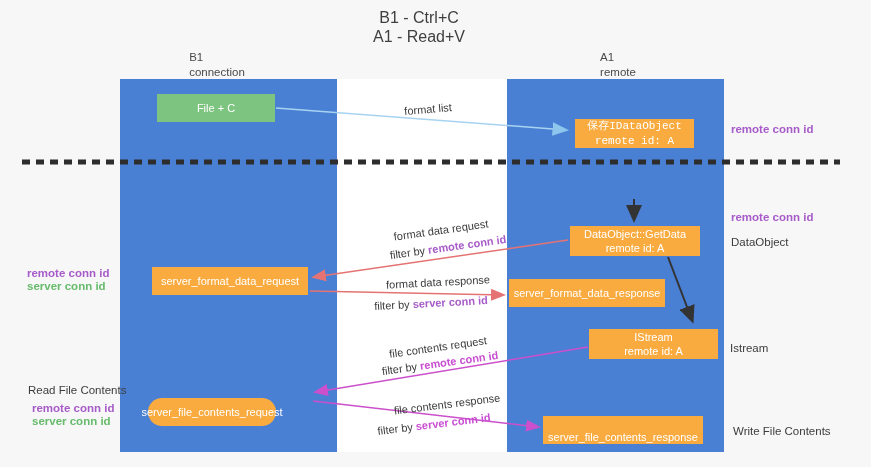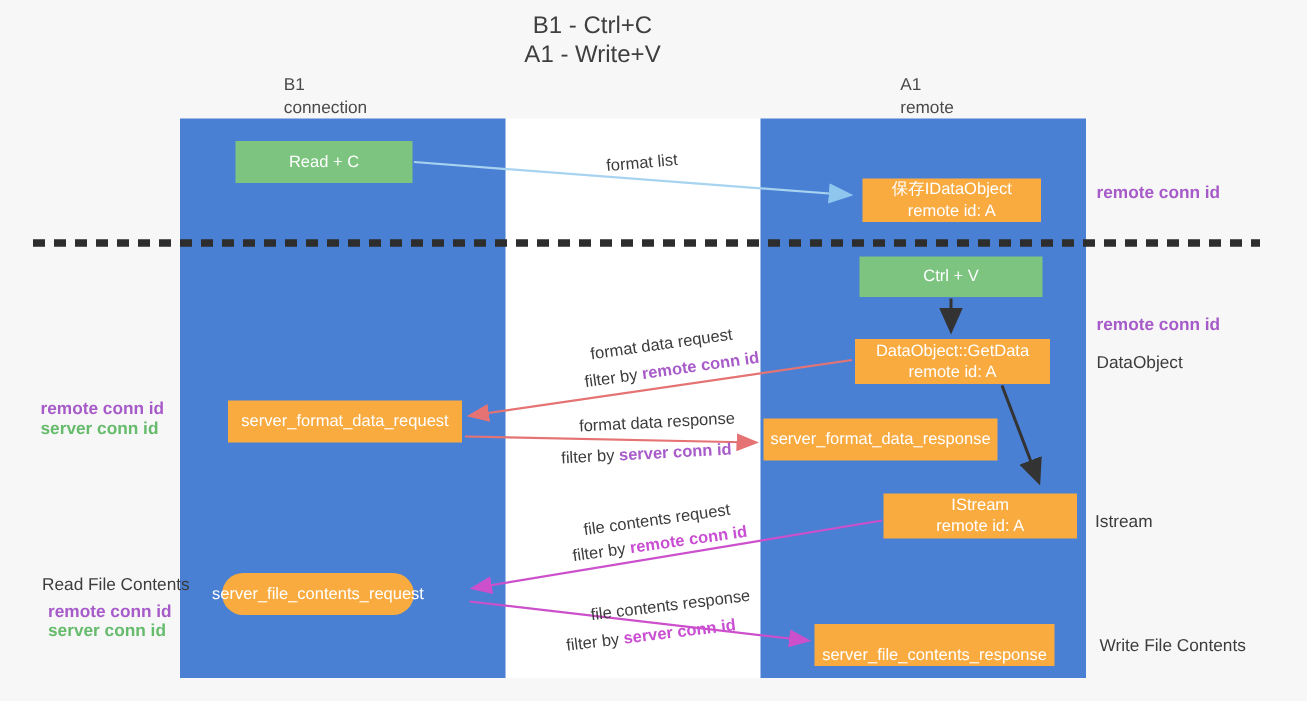--- a/index.html
+++ b/index.html
@@ -1,17 +1,17 @@
 <!DOCTYPE html>
 <html><head>
 <meta charset="utf-8">
 <style>
   html,body{margin:0;padding:0;background:#f7f7f8;font-family:"Liberation Sans",sans-serif;}
   .canvas{position:relative;width:871px;height:467px;overflow:hidden;background:#f7f7f8;}
-  .title{position:absolute;left:0;top:8px;width:790px;text-align:center;color:#3f3f3f;font-size:16px;line-height:1.2;}
+  .title{position:absolute;left:0;top:8px;width:790px;text-align:center;color:#3f3f3f;font-size:16px;line-height:1.2;padding-left:24px;}
   .lane-header{position:absolute;text-align:left;color:#4a4a4a;font-size:11.5px;line-height:1.3;transform:translateX(-50%);}
   .gap-panel{position:absolute;left:337px;top:79px;width:170px;height:373px;background:#ffffff;}
   .lane{position:absolute;top:79px;width:217px;height:373px;background:#4a80d4;}
   .lane-left{left:120px;}
   .lane-right{left:507px;}
   .arrow-layer{position:absolute;left:0;top:0;}
   .box{position:absolute;display:flex;flex-direction:column;align-items:center;justify-content:center;color:#ffffff;text-align:center;font-size:11px;line-height:1.3;}
   .orange{background:#f9ab40;}
   .green{background:#7cc47f;}
   .flabel{position:absolute;white-space:nowrap;font-size:11px;color:#3c3c3c;transform-origin:center;}
@@ -25,21 +25,21 @@
   .side.bold-purple{color:#a75bc8;font-weight:bold;}
   .side.bold-green{color:#67bb6c;font-weight:bold;}
 </style>
 </head>
 <body>
 
 <div class="canvas">
 
   <div class="title">
     <div>B1 - Ctrl+C</div>
-    <div>A1 - Write+V</div>
+    <div>A1 - Read+V</div>
   </div>
 
   <div class="lane-header" style="left:217px;top:50px;">
     <div>B1</div>
     <div>connection</div>
   </div>
   <div class="lane-header" style="left:618px;top:50px;">
     <div>A1</div>
     <div>remote</div>
   </div>
@@ -67,44 +67,41 @@
     <line x1="276" y1="108" x2="566" y2="130" stroke="#a7d3f1" stroke-width="1.5" marker-end="url(#m-blue)"></line>
     <line x1="634" y1="199" x2="634" y2="219" stroke="#333333" stroke-width="2" marker-end="url(#m-black)"></line>
     <line x1="668" y1="257" x2="692" y2="320" stroke="#333333" stroke-width="2" marker-end="url(#m-black)"></line>
     <line x1="568" y1="240" x2="314" y2="277" stroke="#e57373" stroke-width="1.5" marker-end="url(#m-red)"></line>
     <line x1="310" y1="291" x2="503" y2="295" stroke="#e57373" stroke-width="1.5" marker-end="url(#m-red)"></line>
     <line x1="588" y1="347" x2="316" y2="392" stroke="#cc4fcb" stroke-width="1.5" marker-end="url(#m-mag)"></line>
     <line x1="313" y1="401" x2="538" y2="427" stroke="#cc4fcb" stroke-width="1.5" marker-end="url(#m-mag)"></line>
   </svg>
 
   <div class="box green" style="left:157px;top:94px;width:118px;height:28px;">
-    <div>Read + C</div>
+    <div>File + C</div>
   </div>
-  <div class="box orange" style="left:575px;top:119px;width:119px;height:29px;">
+  <div class="box orange" style="left:575px;top:119px;width:119px;height:29px;font-family:Liberation Mono, monospace;">
     <div>保存IDataObject</div>
     <div>remote id: A</div>
-  </div>
-  <div class="box green" style="left:573px;top:171px;width:122px;height:27px;">
-    <div>Ctrl + V</div>
   </div>
   <div class="box orange" style="left:570px;top:226px;width:130px;height:30px;">
     <div>DataObject::GetData</div>
     <div>remote id: A</div>
   </div>
   <div class="box orange" style="left:509px;top:279px;width:156px;height:28px;">
     <div>server_format_data_response</div>
   </div>
   <div class="box orange" style="left:152px;top:267px;width:156px;height:28px;">
     <div>server_format_data_request</div>
   </div>
   <div class="box orange" style="left:589px;top:329px;width:129px;height:30px;">
     <div>IStream</div>
     <div>remote id: A</div>
   </div>
-  <div class="box orange" style="left:148px;top:382px;width:128px;height:28px;border-radius:14px;">
+  <div class="box orange" style="left:148px;top:398px;width:128px;height:28px;border-radius:14px;">
     <div>server_file_contents_request</div>
   </div>
   <div class="box orange" style="left:543px;top:416px;width:160px;height:28px;justify-content:flex-end;">
     <div>server_file_contents_response</div>
   </div>
 
   <div class="flabel r5" style="left:428px;top:109px;">format list</div>
 
   <div class="flabel r8" style="left:441px;top:230px;">format data request</div>
   <div class="flabel r8" style="left:448px;top:247px;">

